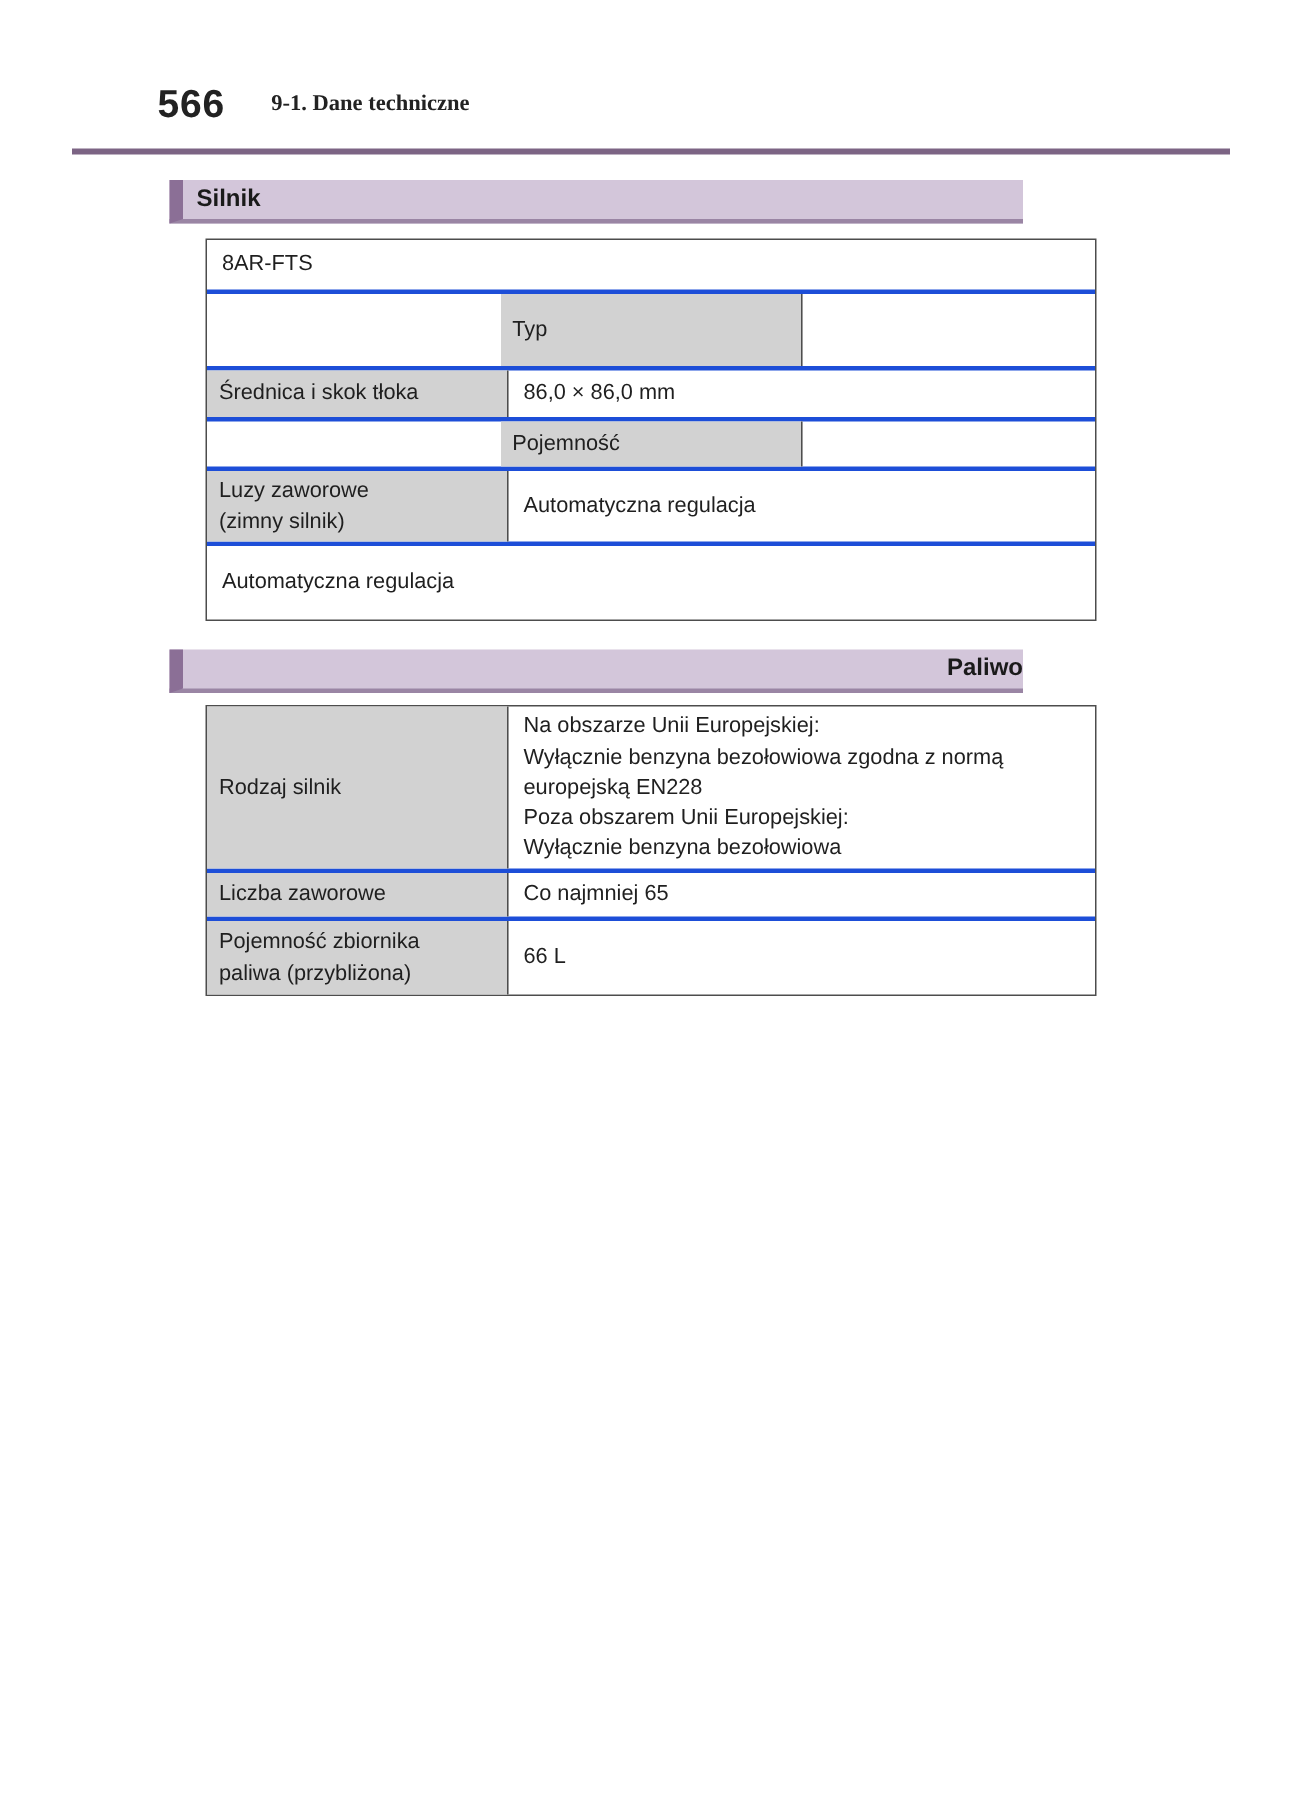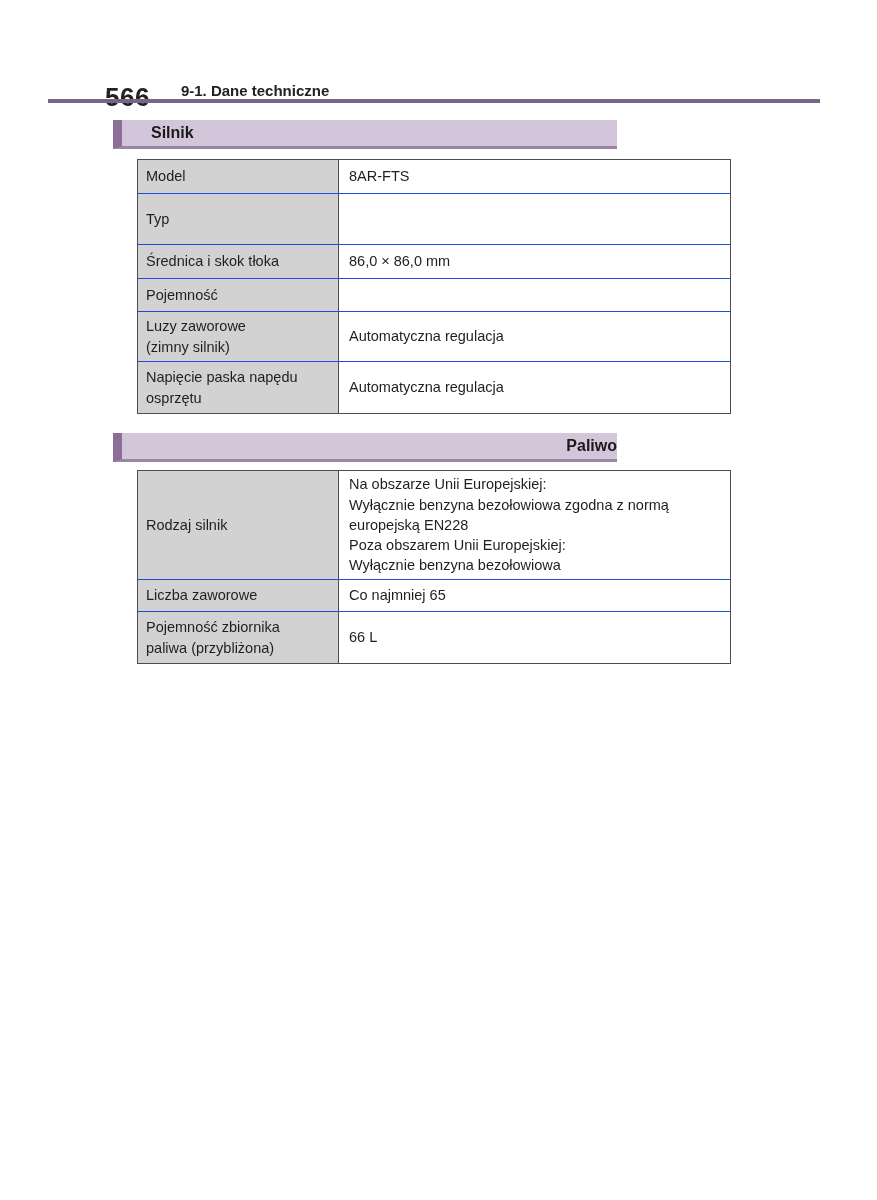--- a/index.html
+++ b/index.html
@@ -7,57 +7,57 @@
     position:relative;
     width:877px; height:1200px;
     background:#ffffff;
     font-family:"Liberation Sans", sans-serif;
     color:#222222;
     overflow:hidden;
   }
 
   
   .hdr {
-    position:absolute; left:105px; top:82px;
-    display:flex; align-items:flex-start; gap:31px;
+    position:absolute; left:105px; top:54px;
+    display:flex; align-items:center; gap:31px;
   }
   .hdr .num { font-size:26px; font-weight:bold; letter-spacing:0.5px; }
-  .hdr .bc  { font-size:15px; font-weight:bold; }
+  .hdr .bc  { font-size:15px; font-weight:bold;font-family:Liberation Serif, serif; }
 
   .rule {
     position:absolute; left:48px; top:99px;
     width:772px; height:4px;
     background:#7c6484;
   }
 
   
   .sec {
-    position:absolute; left:113px; width:504px; height:29px;
+    position:absolute; left:113px; width:569px; height:29px;
     background:#d3c6da;
     border-left:9px solid #8b6f96;
     border-bottom:3px solid #9a85a4;
     box-sizing:border-box;
-    display:flex; align-items:center;padding-left:20px;
+    display:flex; align-items:center;
   }
   .sec .sec-title {
     font-size:16px; font-weight:bold; color:#1a1a1a;
     padding-left:9px; padding-bottom:1px;
   }
   .sec-silnik { top:120px; }
   .sec-paliwo { top:433px;justify-content:flex-end; }
 
   
   .tbl {
     position:absolute; left:137px; width:594px;
     border:1px solid #4d4d4d;
     box-sizing:border-box;
     background:#ffffff;
   }
   .row { display:flex; box-sizing:border-box; }
-  .row + .row { border-top:1px solid #1d4ed8; }
+  .row + .row { border-top:3px solid #1d4ed8;justify-content:center; }
   .cell {
     box-sizing:border-box;
     display:flex; align-items:center;
     font-size:14.5px; line-height:1.4;
     white-space:pre-line;
     color:#1f1f1f;
   }
   .cell.label {
     width:201px; flex:0 0 201px;
     background:#d2d2d2;
@@ -78,41 +78,38 @@
     <span class="bc">9-1. Dane techniczne</span>
   </div>
   <div class="rule"></div>
 
   <div class="sec sec-silnik">
     <span class="sec-title">Silnik</span>
   </div>
 
   <div class="tbl tbl-engine">
     <div class="row" style="height:33px">
-      <div class="cell label">Model</div>
       <div class="cell value">8AR-FTS</div>
     </div>
     <div class="row" style="height:51px">
       <div class="cell label">Typ</div>
     </div>
     <div class="row" style="height:34px">
       <div class="cell label">Średnica i skok tłoka</div>
       <div class="cell value">86,0 × 86,0 mm</div>
     </div>
     <div class="row" style="height:33px">
       <div class="cell label">Pojemność</div>
     </div>
     <div class="row" style="height:50px">
       <div class="cell label">Luzy zaworowe
 (zimny silnik)</div>
       <div class="cell value">Automatyczna regulacja</div>
     </div>
     <div class="row" style="height:52px">
-      <div class="cell label">Napięcie paska napędu
-osprzętu</div>
       <div class="cell value">Automatyczna regulacja</div>
     </div>
   </div>
 
   <div class="sec sec-paliwo">
     <span class="sec-title">Paliwo</span>
   </div>
 
   <div class="tbl tbl-fuel">
     <div class="row" style="height:108px">

